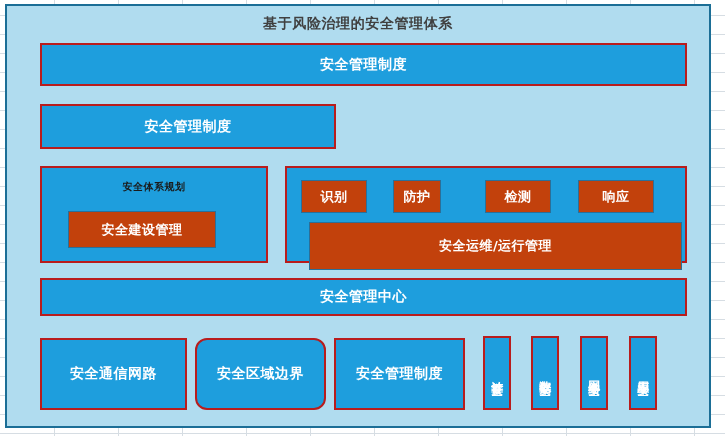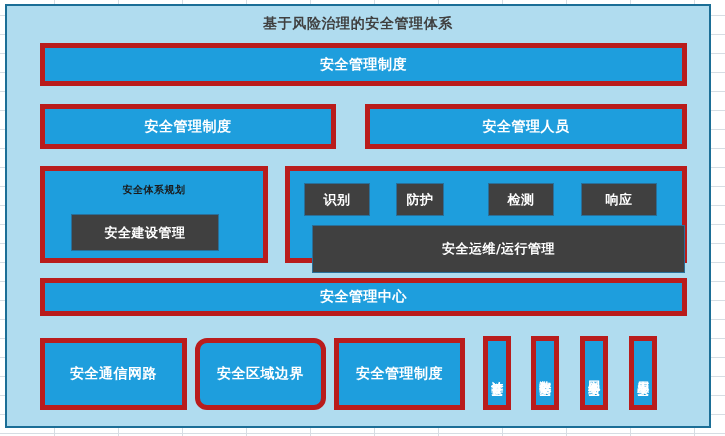--- a/index.html
+++ b/index.html
@@ -36,33 +36,33 @@
     height: 424px;
     background: #b0dcef;
     border: 2px solid #1b6e96;
     box-sizing: border-box;
     z-index: 1;
   }
 
   
   .box {
     background: #1e9edd;
-    border: 5px solid #b91c1c;
+    border: 2px solid #b91c1c;
     box-sizing: border-box;
     position: absolute;
     display: flex;
     align-items: center;
     justify-content: center;
     color: #ffffff;
     font-size: 14px;
     font-weight: bold;
     letter-spacing: 0.5px;
   }
   .subbox {
-    background: #404040;
+    background: #c2410c;
     border: 1px solid #2a6f99;
     box-sizing: border-box;
     position: absolute;
     display: flex;
     align-items: center;
     justify-content: center;
     color: #ffffff;
     font-size: 13px;
     font-weight: bold;
     letter-spacing: 0.5px;
@@ -137,21 +137,20 @@
 
 <div id="grid-backdrop"></div>
 
 <div id="diagram-panel">
 
   <div id="page-title">基于风险治理的安全管理体系</div>
 
   <div class="box" id="box-mgmt-system">安全管理制度</div>
 
   <div class="box" id="box-mgmt-policy">安全管理制度</div>
-  <div class="box" id="box-mgmt-personnel">安全管理人员</div>
 
   <div class="box" id="panel-planning">
     <div class="dark-label" id="label-planning">安全体系规划</div>
     <div class="subbox" id="box-construction">安全建设管理</div>
   </div>
 
   <div class="box" id="panel-operations">
     <div class="subbox" id="box-identify">识别</div>
     <div class="subbox" id="box-protect">防护</div>
     <div class="subbox" id="box-detect">检测</div>

